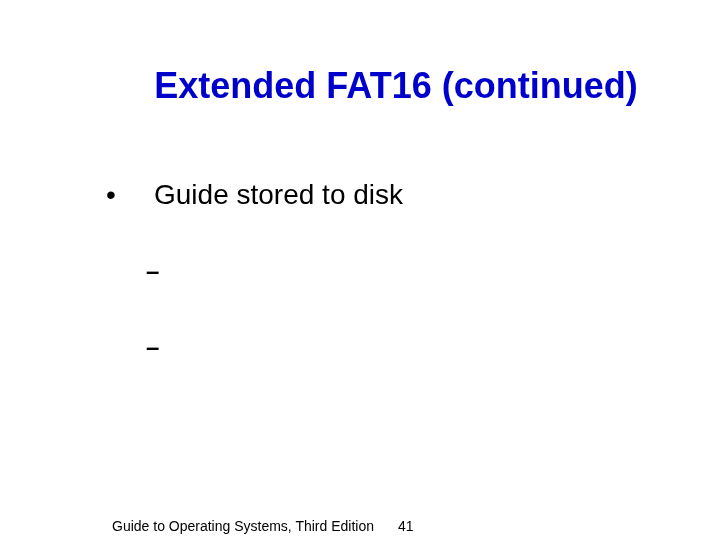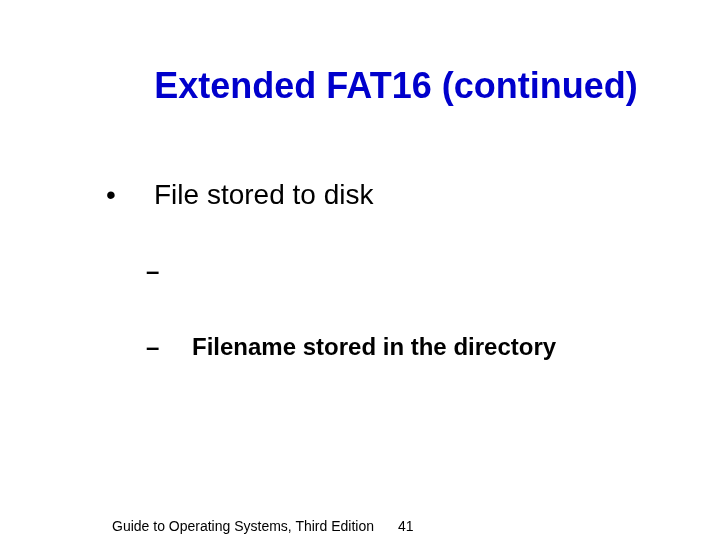--- a/index.html
+++ b/index.html
@@ -76,30 +76,29 @@
 <body>
 
 <div class="slide">
 
   <div class="title">Extended FAT16 (continued)</div>
 
   <div class="content">
 
     <div class="level1">
       <span class="bullet">•</span>
-      <span>File stored to disk</span>
+      <span>Guide stored to disk</span>
     </div>
 
     <div class="level2">
       <span class="dash">–</span>
     </div>
 
     <div class="level2">
       <span class="dash">–</span>
-      <span>Filename stored in the directory</span>
     </div>
 
   </div>
 
   <div class="footer">
     <span>Guide to Operating Systems, Third Edition</span>
     <span>41</span>
   </div>
 
 </div>

